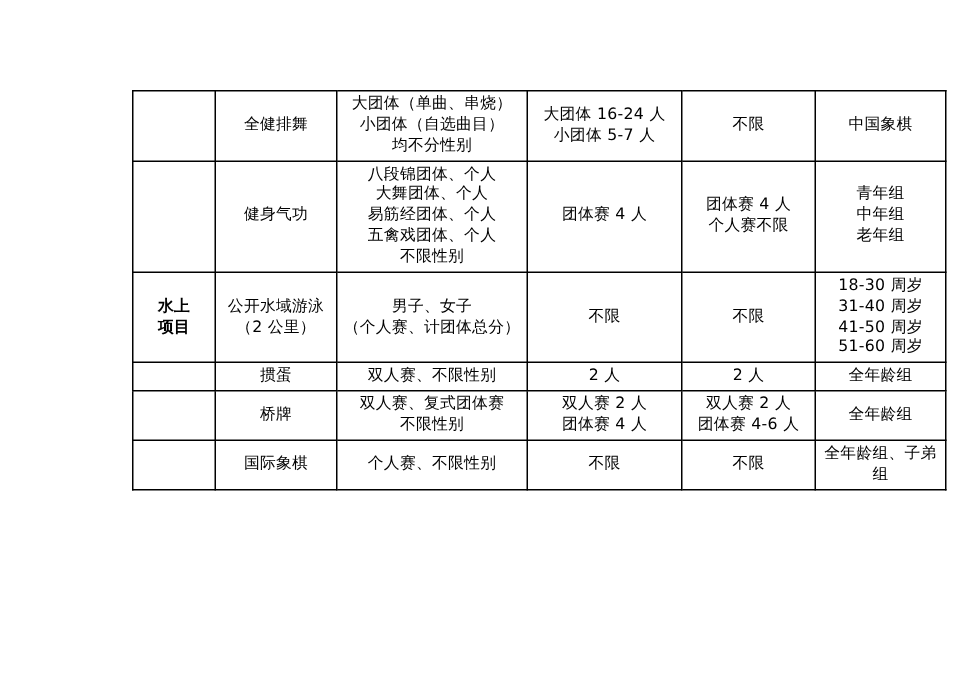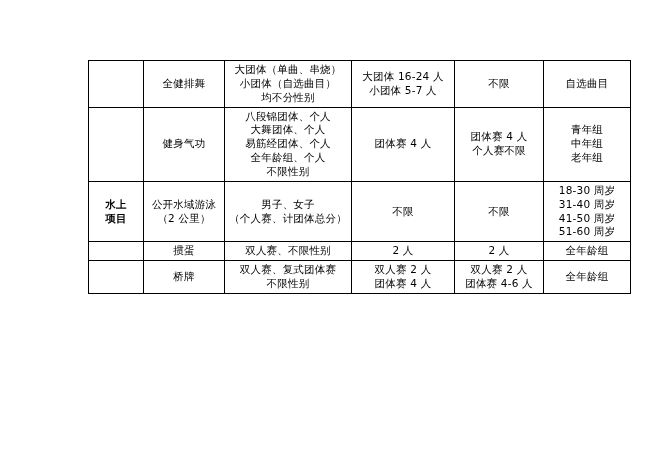--- a/index.html
+++ b/index.html
@@ -71,29 +71,29 @@
     <tbody>
       <tr>
         <td class="cat"></td>
         <td class="evt">全健排舞</td>
         <td class="col3">大团体（单曲、串烧）
 小团体（自选曲目）
 均不分性别</td>
         <td class="col4">大团体 16-24 人
 小团体 5-7 人</td>
         <td class="col5">不限</td>
-        <td class="col6">自选曲目</td>
+        <td class="col6">中国象棋</td>
       </tr>
       <tr>
         <td class="cat"></td>
         <td class="evt">健身气功</td>
         <td class="col3">八段锦团体、个人
 大舞团体、个人
 易筋经团体、个人
-全年龄组、个人
+五禽戏团体、个人
 不限性别</td>
         <td class="col4">团体赛 4 人</td>
         <td class="col5">团体赛 4 人
 个人赛不限</td>
         <td class="col6">青年组
 中年组
 老年组</td>
       </tr>
       <tr>
         <td class="cat">水上
@@ -121,15 +121,23 @@
         <td class="cat"></td>
         <td class="evt">桥牌</td>
         <td class="col3">双人赛、复式团体赛
 不限性别</td>
         <td class="col4">双人赛 2 人
 团体赛 4 人</td>
         <td class="col5">双人赛 2 人
 团体赛 4-6 人</td>
         <td class="col6">全年龄组</td>
       </tr>
+      <tr>
+        <td class="cat"></td>
+        <td class="evt">国际象棋</td>
+        <td class="col3">个人赛、不限性别</td>
+        <td class="col4">不限</td>
+        <td class="col5">不限</td>
+        <td class="col6">全年龄组、子弟组</td>
+      </tr>
     </tbody>
   </table>
 </div>
 
 </body></html>

